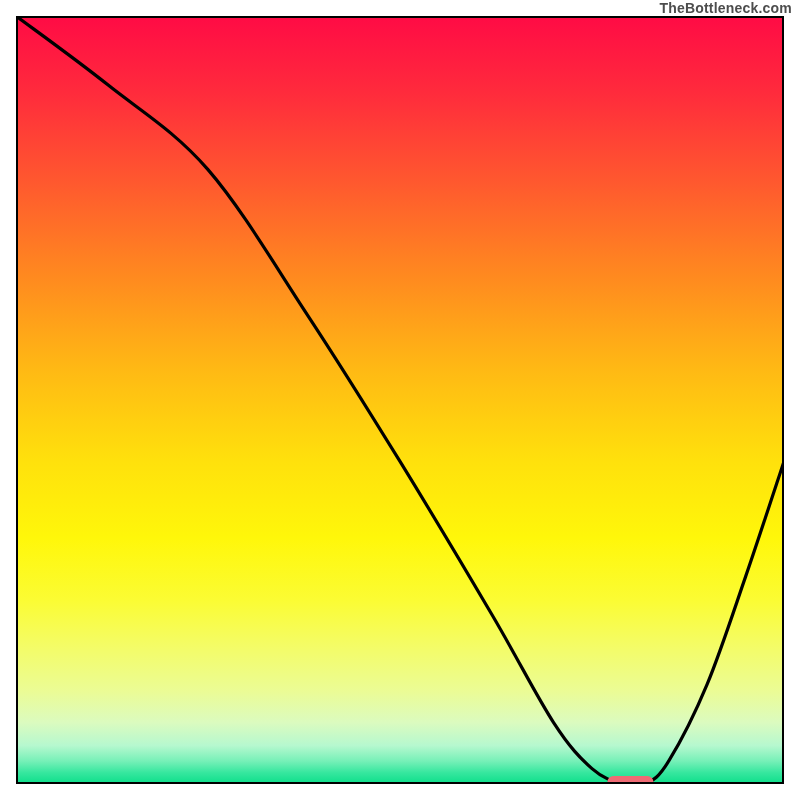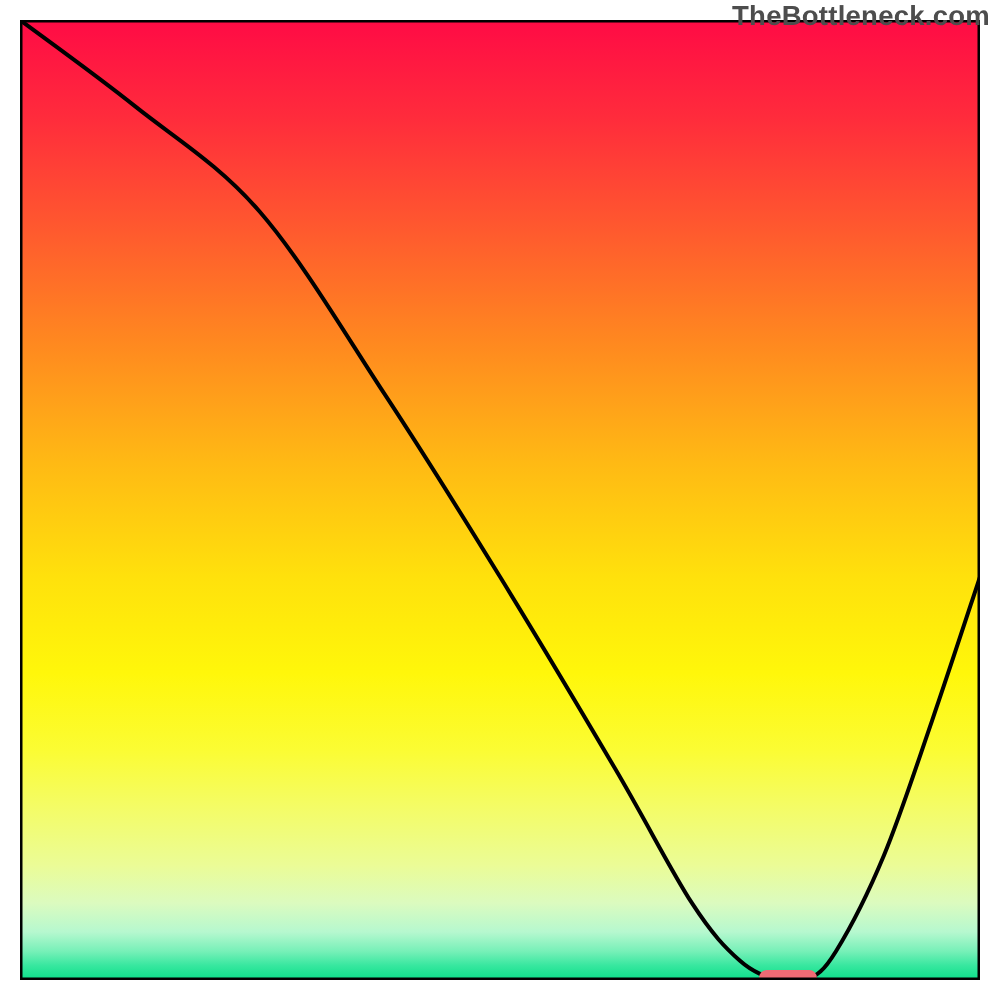--- a/index.html
+++ b/index.html
@@ -54,21 +54,21 @@
     position: absolute;
     left: 16px;
     top: 16px;
     width: 768px;
     height: 768px;
   }
   .watermark {
     position: absolute;
     top: 0;
     right: 8px;
-    font-size: 22px;
+    font-size: 14px;
     font-weight: 600;
     color: #4d4d4d;
     letter-spacing: 0.2px;
   }
 </style>
 </head>
 <body>
 
 <div class="canvas">
   <div class="plot-bg"></div>

